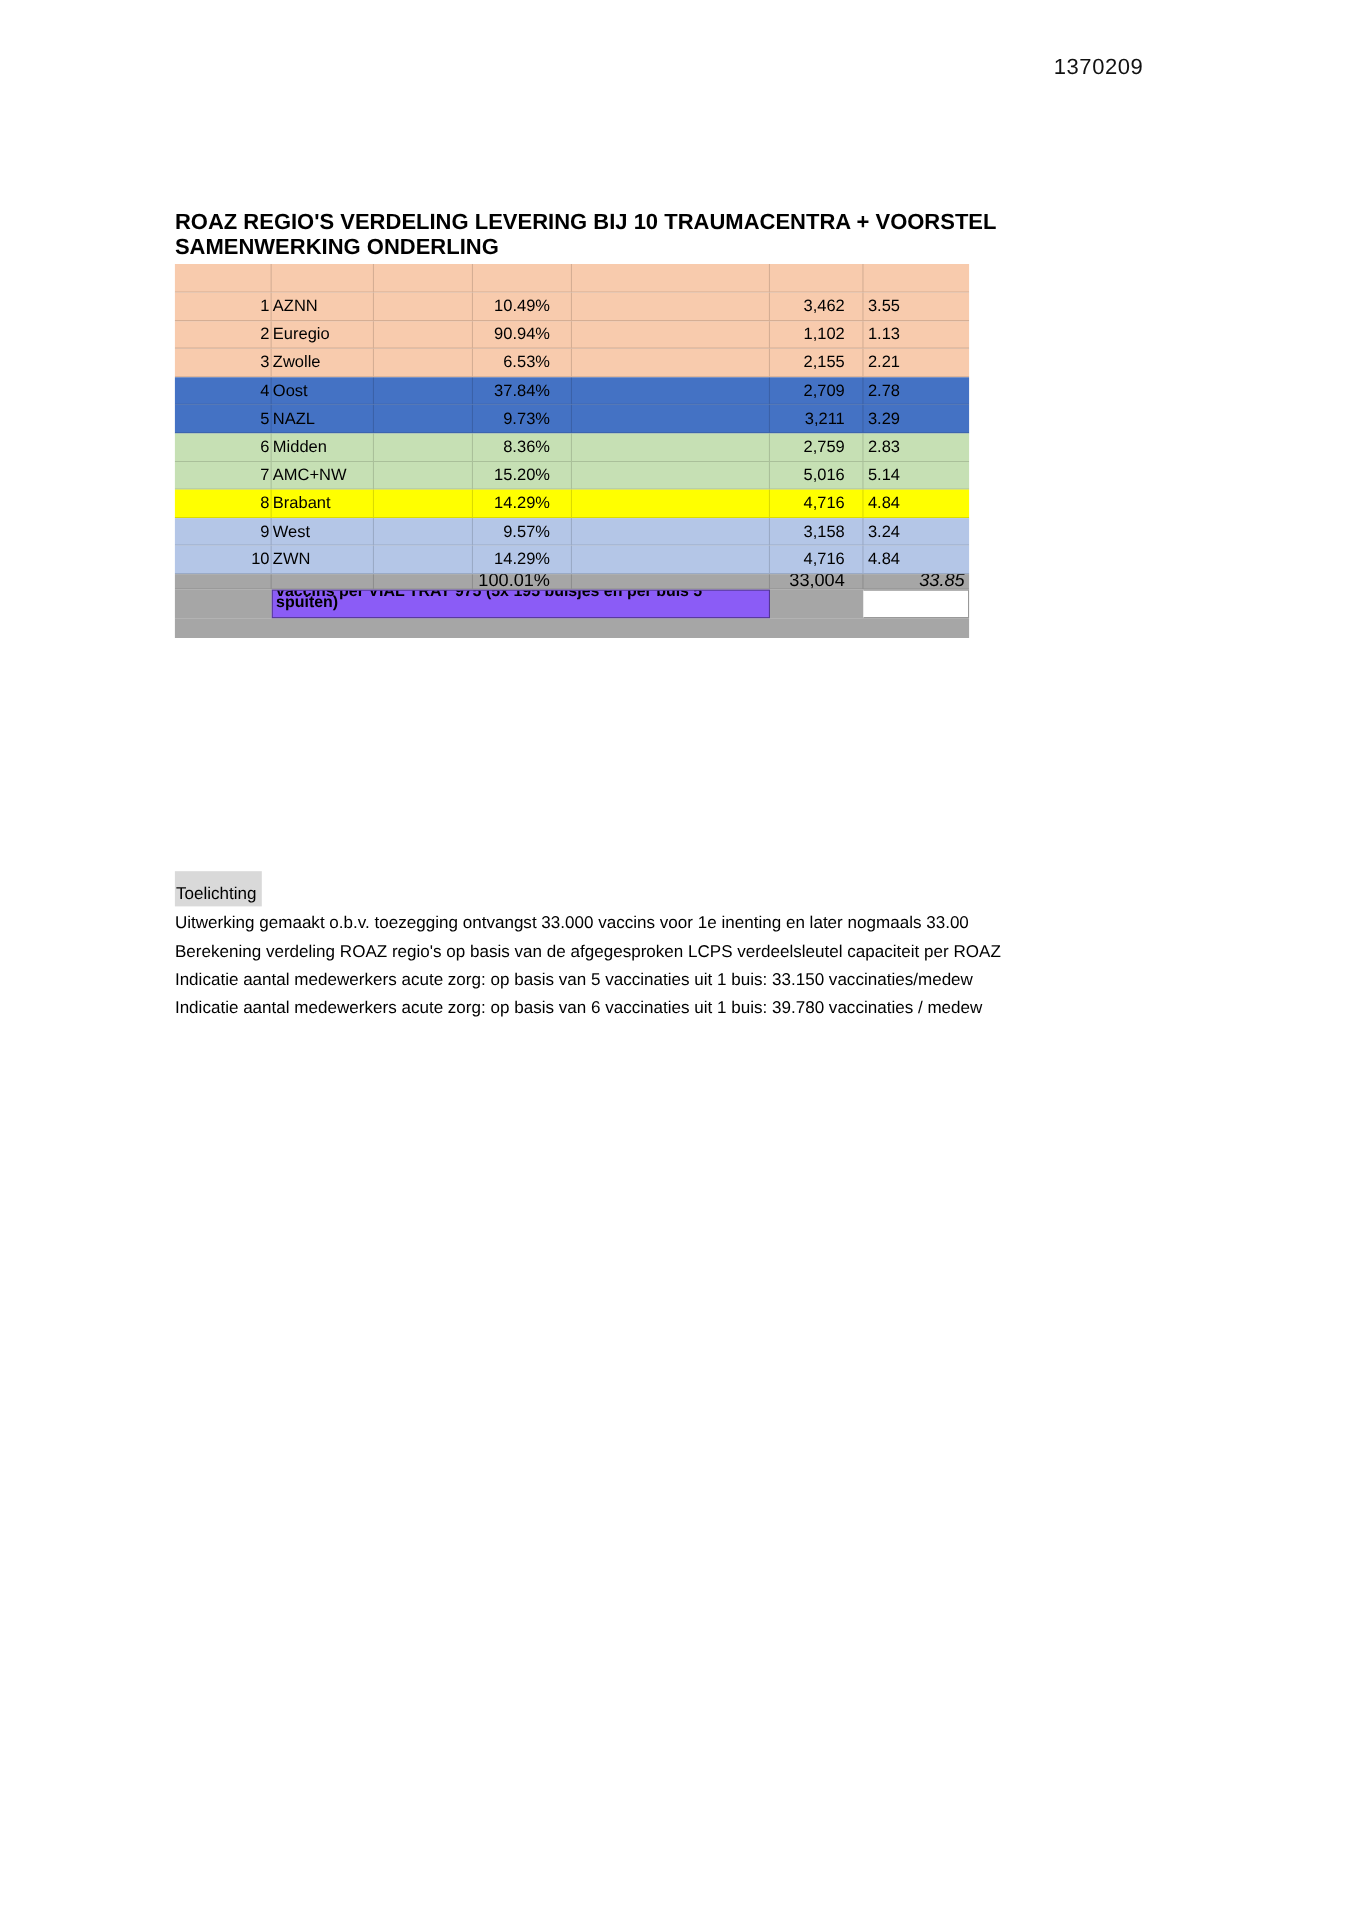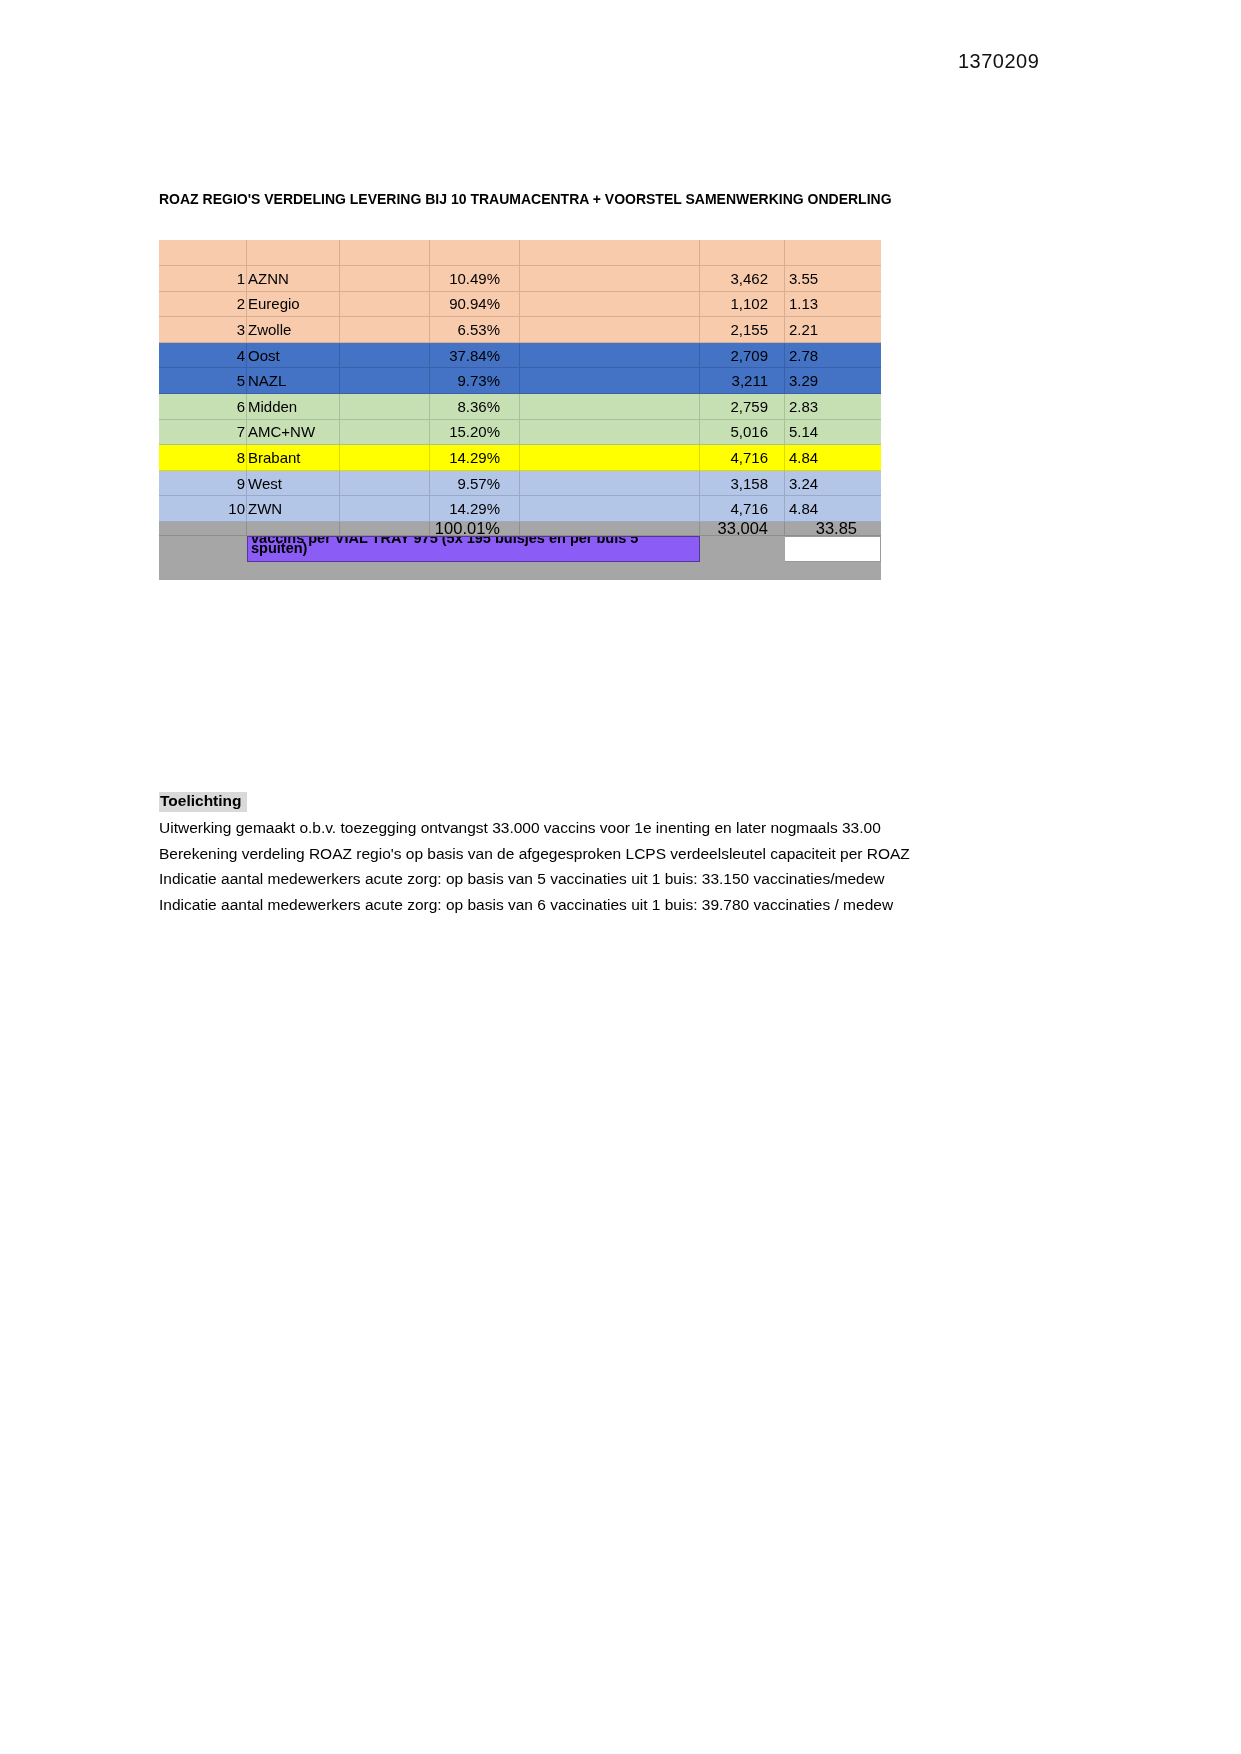--- a/index.html
+++ b/index.html
@@ -20,21 +20,21 @@
     left: 958px;
     font-size: 20px;
     color: #111;
     letter-spacing: 0.5px;
   }
   .title {
     position: absolute;
     left: 159px;
     top: 191px;
     width: 860px;
-    font-size: 14px;
+    font-size: 20px;
     font-weight: bold;
   }
   .table {
     position: absolute;
     left: 159px;
     top: 240px;
     width: 722px;
     font-size: 15px;
   }
   .trow { display: flex; height: 25.6px; }
@@ -56,21 +56,21 @@
   .row-peach  { background: var(--c-peach, #F8CBAD); }
   .row-blue   { background: var(--c-blue, #4472C4); }
   .row-green  { background: var(--c-green, #C6E0B4); }
   .row-yellow { background: var(--c-yellow, #FFFF00); }
   .row-lblue  { background: var(--c-light-blue, #B4C6E7); }
   .total-row {
     background: var(--c-gray, #A6A6A6);
     height: 14px;
     font-size: 16.5px;
   }
-  .total-row .c-per { justify-content: flex-end; padding-right: 24px; padding-left: 0; }
+  .total-row .c-per { justify-content: flex-end; padding-right: 4px; padding-left: 0; font-style: italic; }
   .note-row { display: flex; height: 26px; }
   .note-cell-a { width: 88px; background: var(--c-gray, #A6A6A6); }
   .note-cell-main {
     width: 453px;
     background: #8b5cf6;
     border: 1px solid rgba(0,0,0,0.4);
     overflow: hidden;
     display: block;
   }
   .note-text {
@@ -91,22 +91,22 @@
   .toelichting {
     position: absolute;
     left: 159px;
     top: 792px;
     width: 960px;
     font-size: 15.5px;
   }
   .toel-heading {
     display: inline-block;
     background: var(--c-highlight, #D9D9D9);
-    font-weight: bold;
-    padding: 0 5px 2px 1px;
+    font-weight: normal;
+    padding: 12px 5px 2px 1px;
     margin-bottom: 3px;
   }
   .toel-line {
     line-height: 25.5px;
     white-space: nowrap;
     overflow: hidden;
   }
 </style>
 </head>
 <body>

